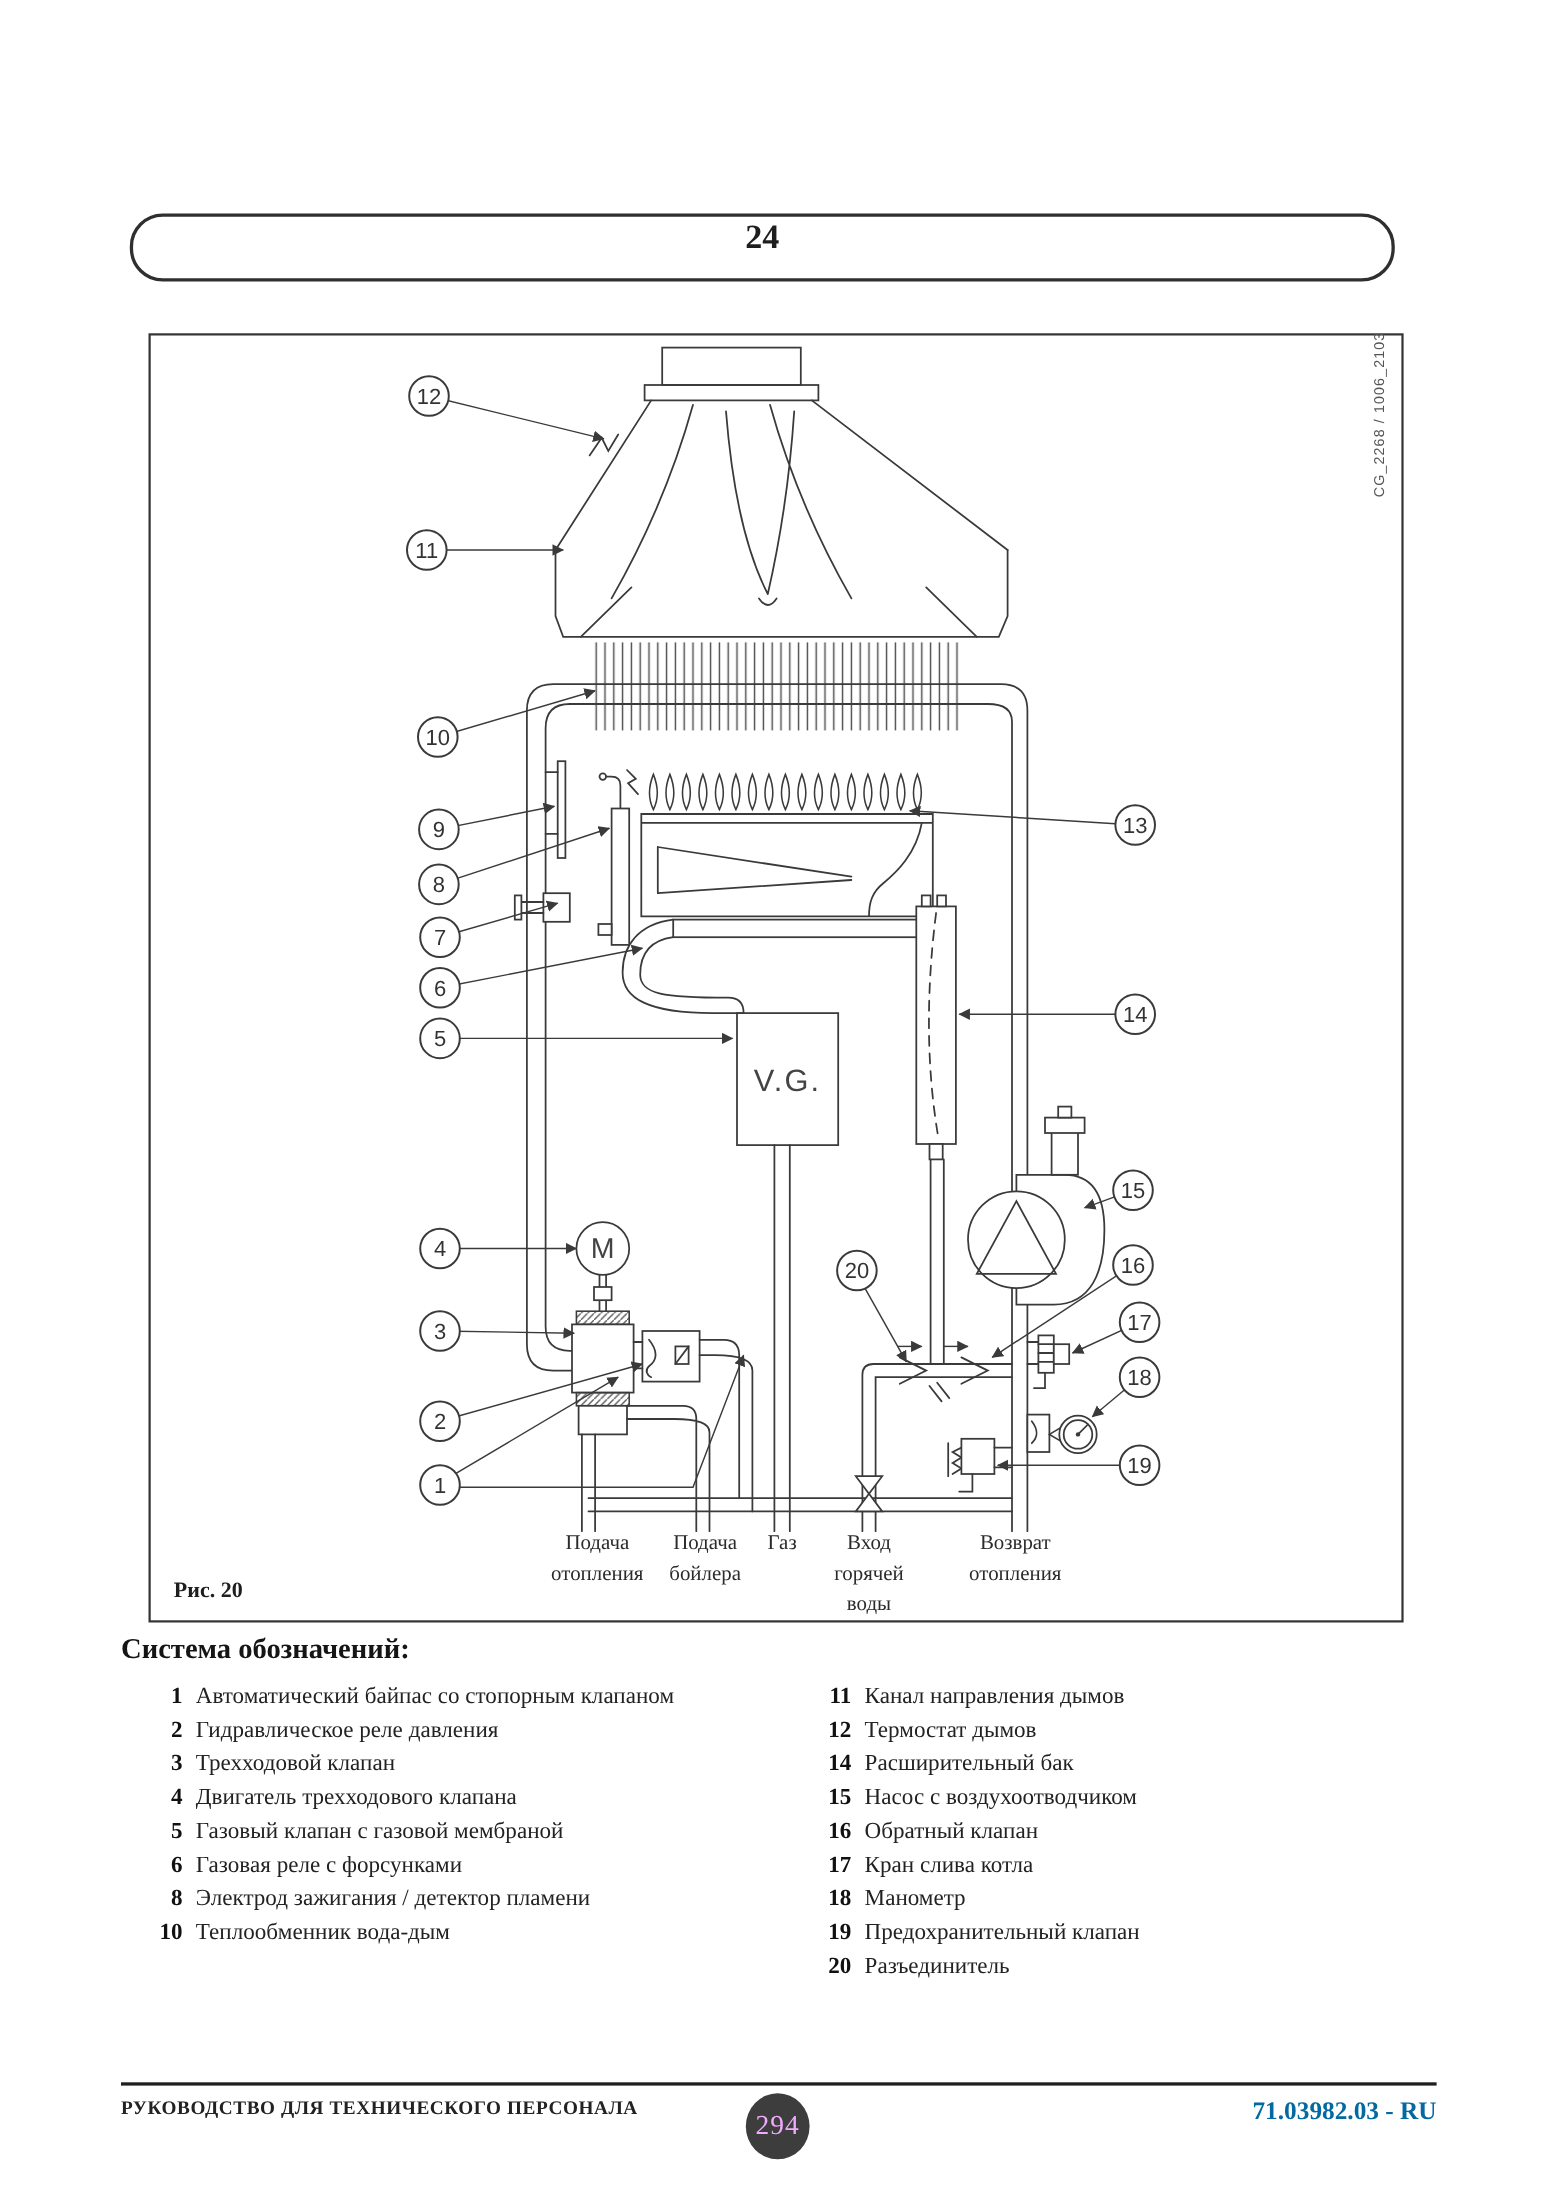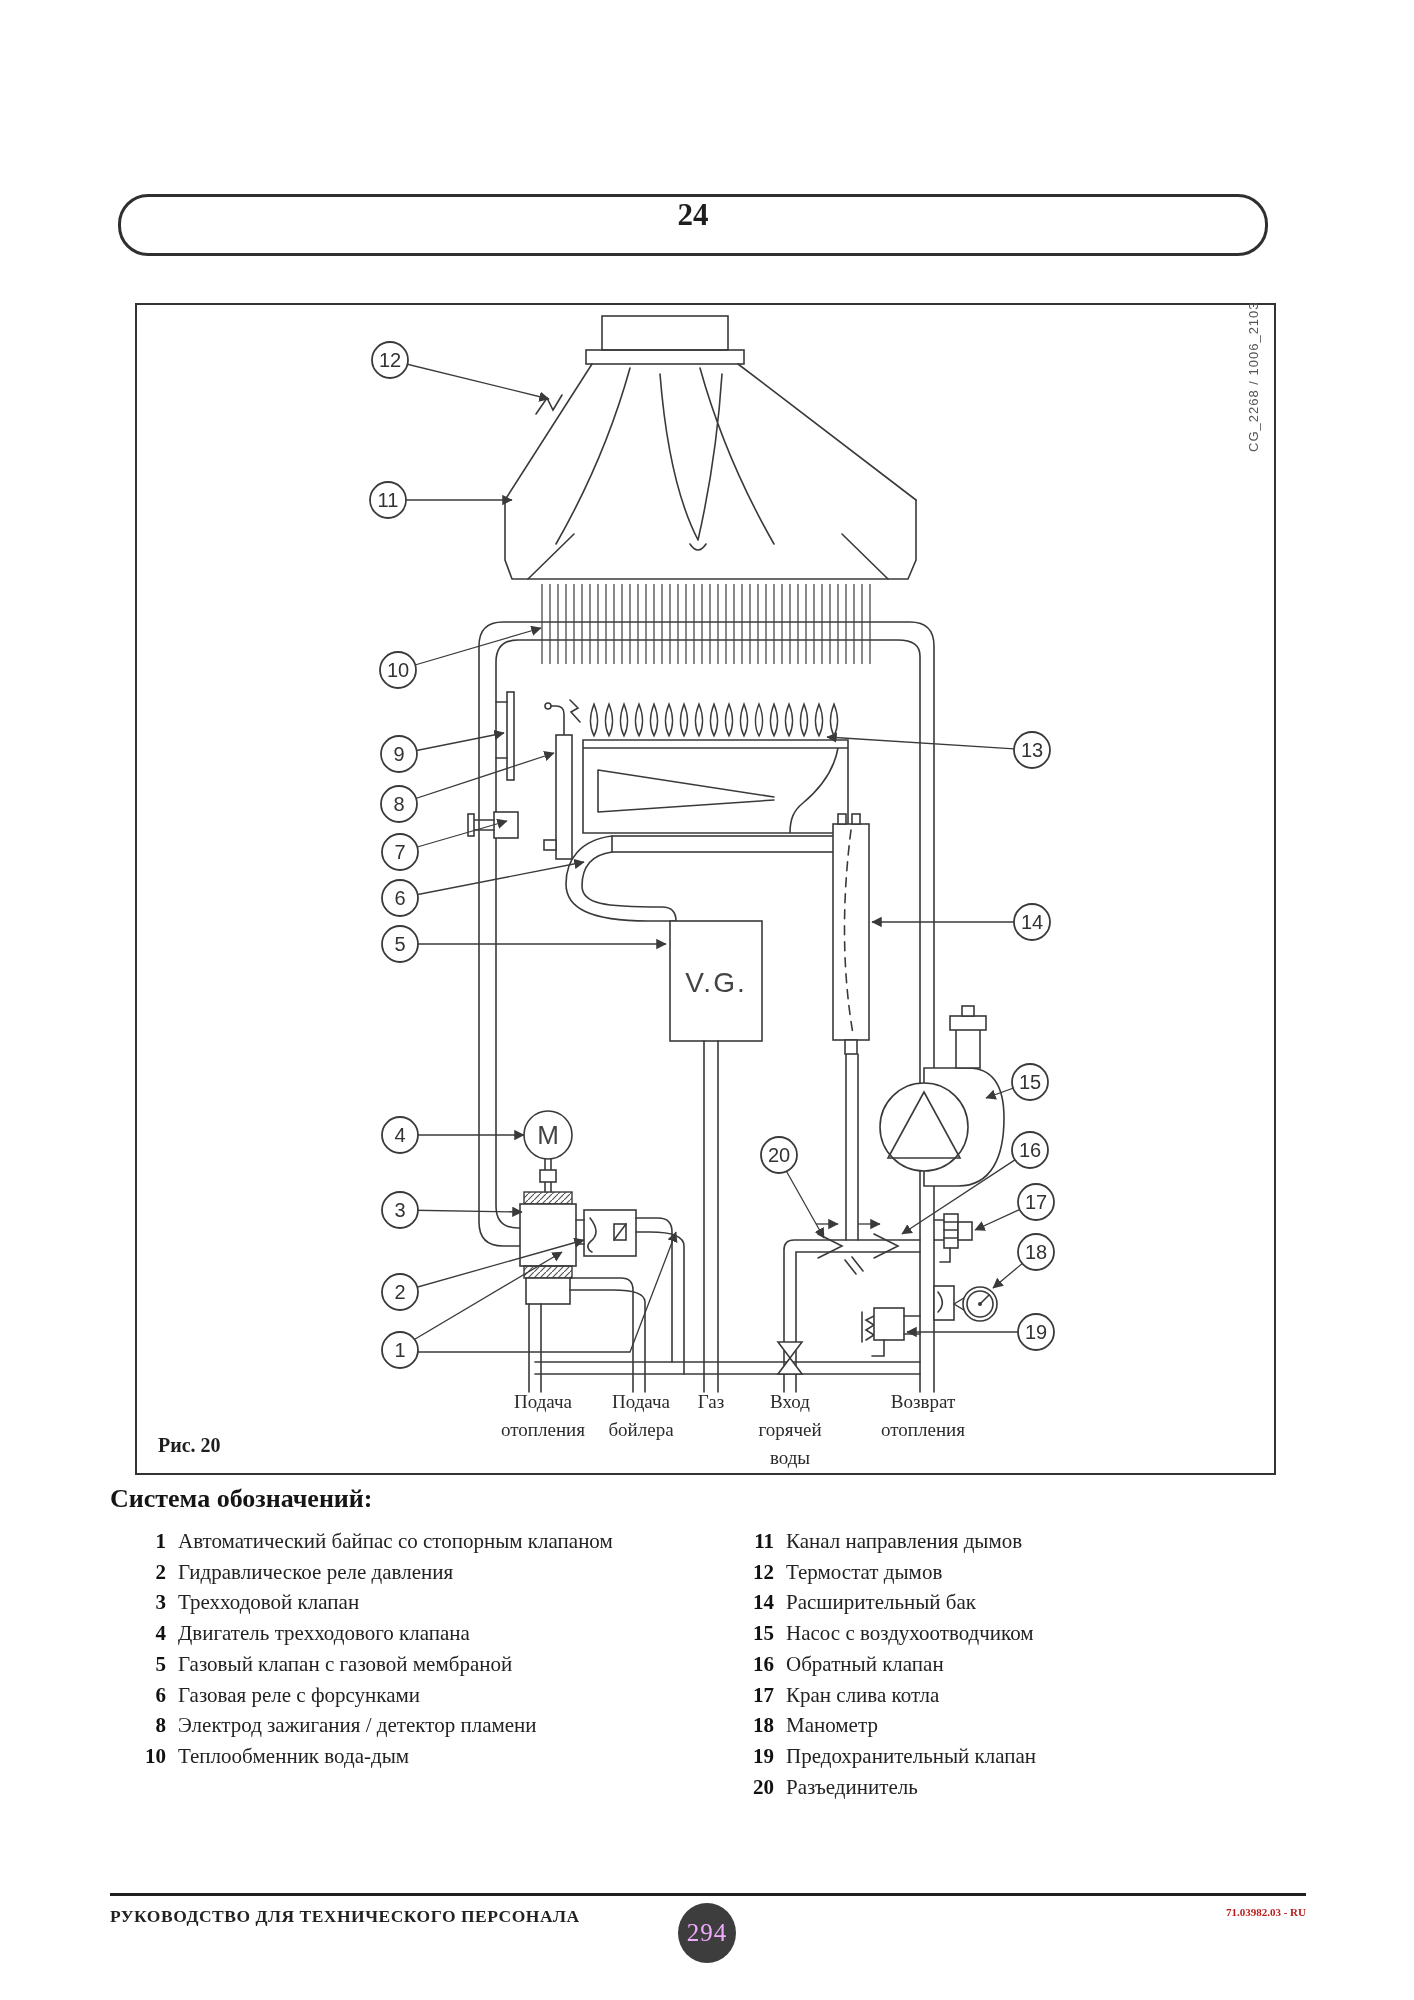--- a/index.html
+++ b/index.html
@@ -29,21 +29,21 @@
   .legend-col.lc{left:120px;width:540px;}
   .legend-col.rc{left:724px;width:560px;}
   .legend-row{line-height:30.7px;font-size:21px;white-space:nowrap;}
   .legend-row .ln{display:inline-block;width:46px;text-align:right;font-weight:bold;color:#111;}
   .rc .legend-row .ln{width:50px;}
   .legend-row .lt{margin-left:12px;color:#222;text-align:right;}
   
   .footrule{position:absolute;left:110px;top:1893px;width:1196px;border-top:3px solid #1f1f1f;}
   .footleft{position:absolute;left:110px;top:1906px;font-size:17.5px;font-weight:bold;
             letter-spacing:.5px;color:#222;}
-  .footright{position:absolute;right:108px;top:1906px;font-size:11px;font-weight:bold;color:#b91c1c;}
+  .footright{position:absolute;right:108px;top:1906px;font-size:23px;font-weight:bold;color:#0369a1;}
   .pagebadge{position:absolute;left:678px;top:1903px;width:58px;height:60px;border-radius:50%;
              background:#3d3d3d;color:#f0abfc;display:flex;align-items:center;justify-content:center;
              font-size:25px;letter-spacing:1px;}
 </style>
 </head>
 <body>
 
 <div class="page">
 
   <div class="pill">

